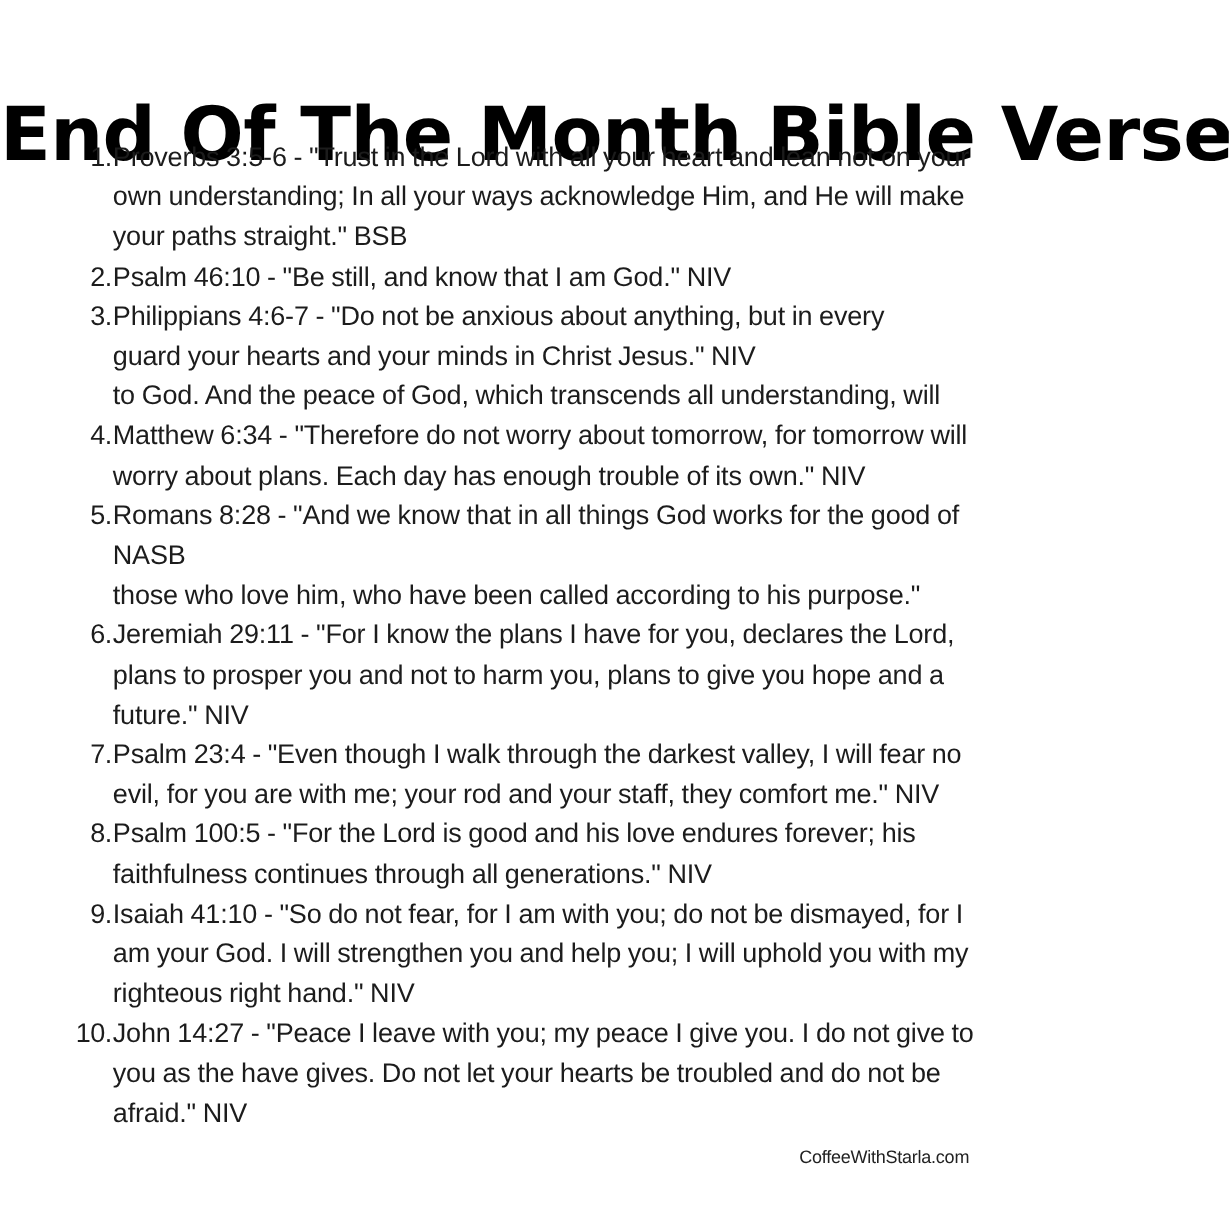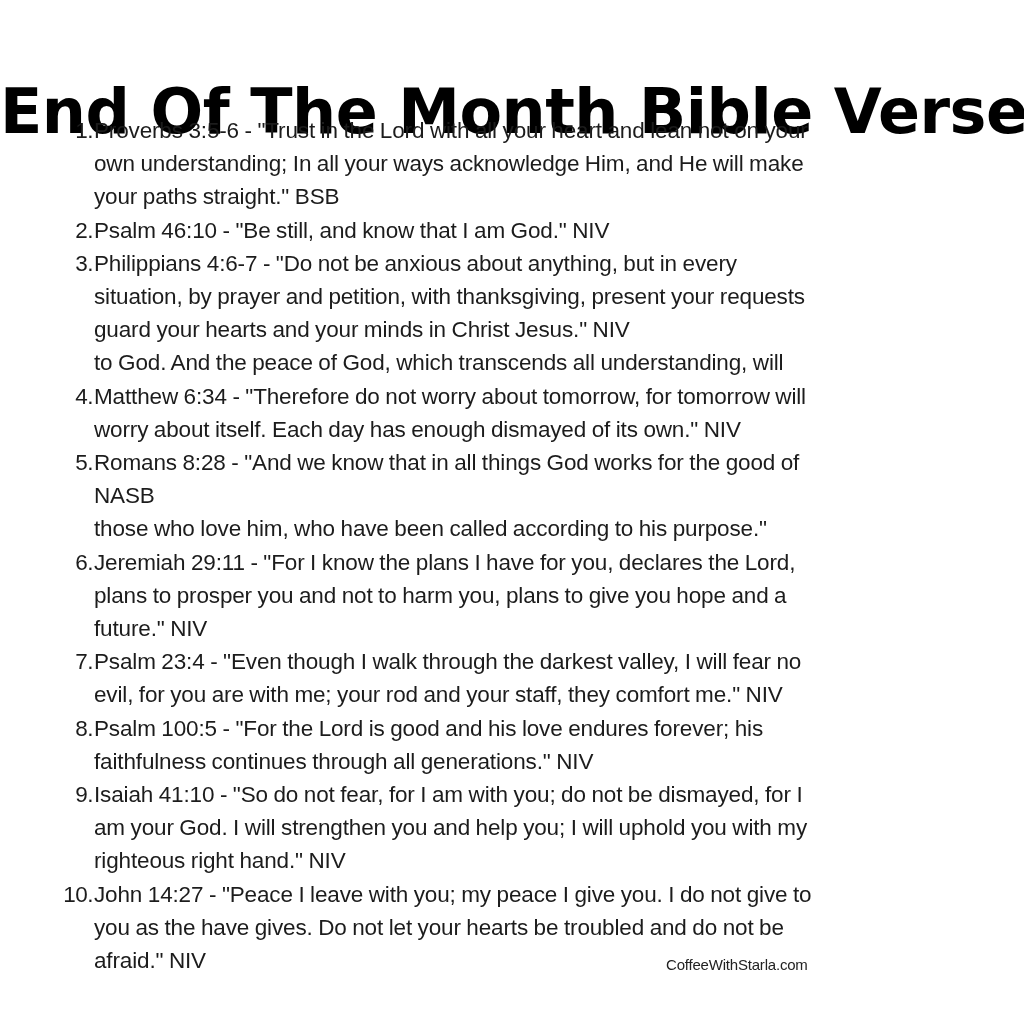--- a/index.html
+++ b/index.html
@@ -89,30 +89,29 @@
   <li class="verse-item">
     <span class="verse-num">2.</span>
     <span class="verse-text">
       <span class="line">Psalm 46:10 - "Be still, and know that I am God." NIV</span>
     </span>
   </li>
   <li class="verse-item">
     <span class="verse-num">3.</span>
     <span class="verse-text">
       <span class="line">Philippians 4:6-7 - "Do not be anxious about anything, but in every</span>
-      <span class="line">situation, by prayer and petition, with thanksgiving, present your requests</span>
       <span class="line">guard your hearts and your minds in Christ Jesus." NIV</span>
       <span class="line">to God. And the peace of God, which transcends all understanding, will</span>
     </span>
   </li>
   <li class="verse-item">
     <span class="verse-num">4.</span>
     <span class="verse-text">
       <span class="line">Matthew 6:34 - "Therefore do not worry about tomorrow, for tomorrow will</span>
-      <span class="line">worry about itself. Each day has enough dismayed of its own." NIV</span>
+      <span class="line">worry about plans. Each day has enough trouble of its own." NIV</span>
     </span>
   </li>
   <li class="verse-item">
     <span class="verse-num">5.</span>
     <span class="verse-text">
       <span class="line">Romans 8:28 - "And we know that in all things God works for the good of</span>
       <span class="line">NASB</span>
       <span class="line">those who love him, who have been called according to his purpose."</span>
     </span>
   </li>

